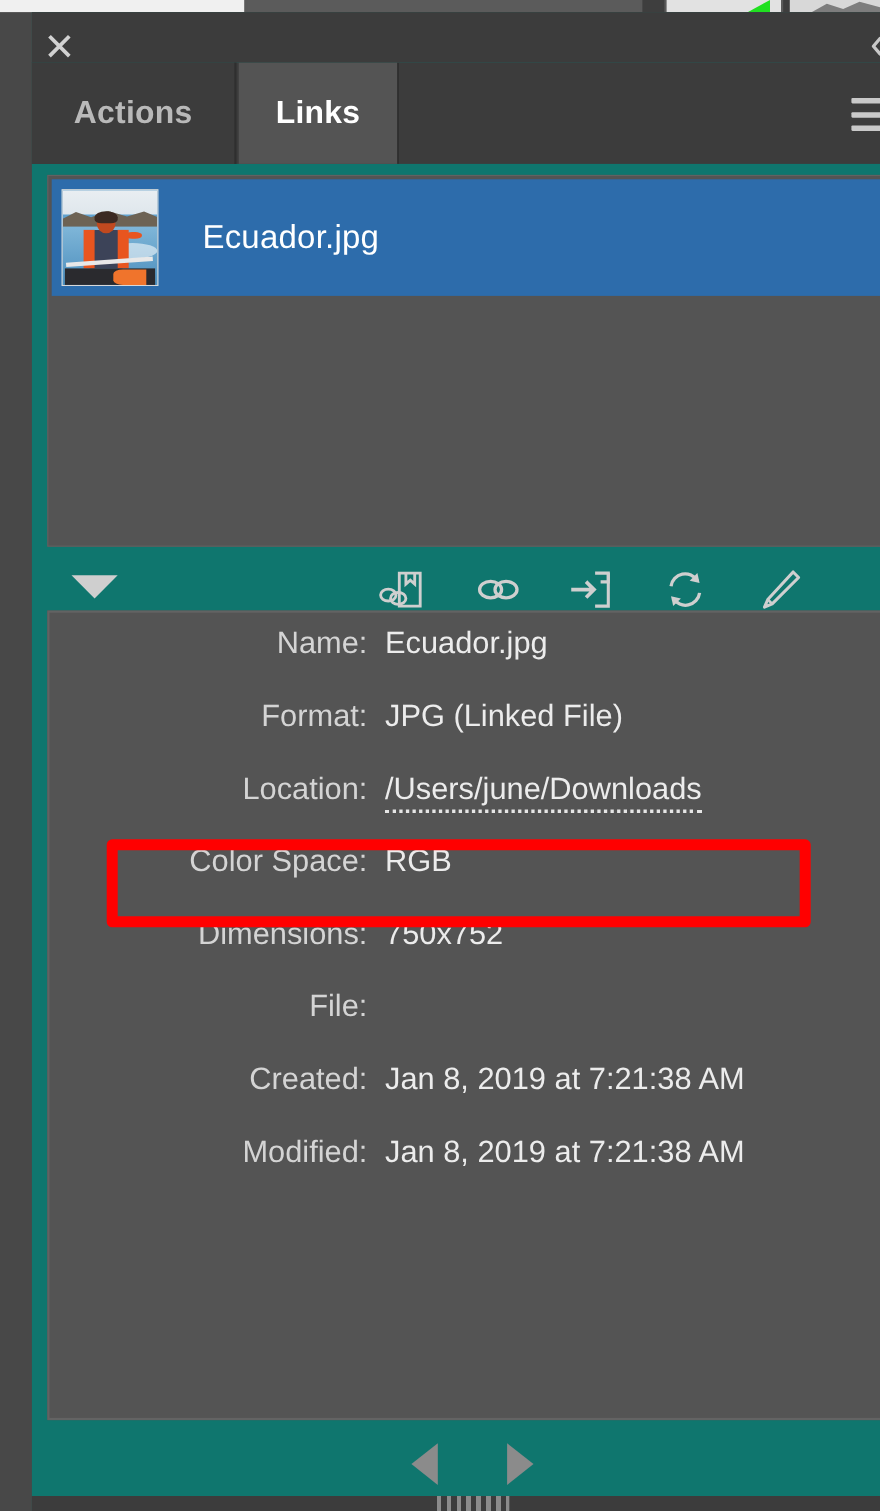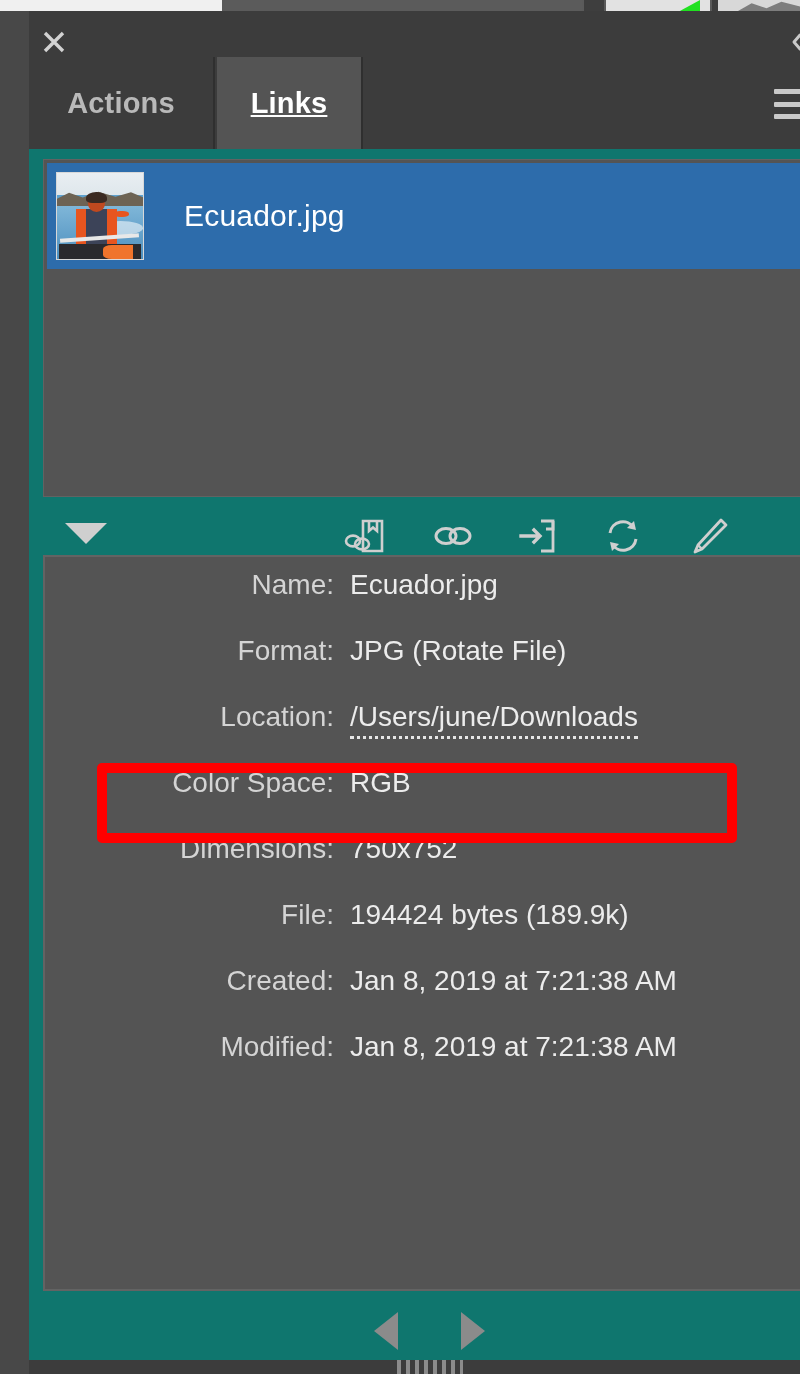--- a/index.html
+++ b/index.html
@@ -53,21 +53,21 @@
     position: absolute; left: 0; top: 46px; width: 800px; height: 92px;
     background: #3c3c3c;
   }
   .tab {
     position: absolute; top: 0; height: 92px;
     display: flex; align-items: center; justify-content: center;
     font-size: 29px; letter-spacing: .2px; cursor: pointer;
     user-select: none;
   }
   .tab.inactive { color: #b9b9b9; background: #3c3c3c; font-weight: 700; }
-  .tab.active   { color: #ffffff; background: #545454; font-weight: 700; text-decoration: underline; }
+  .tab.active   { color: #ffffff; background: #545454; font-weight: 700; }
   #tab-actions { left: 0;   width: 186px; border-right: 2px solid #2f2f2f; }
   #tab-links   { left: 188px; width: 146px; border-right: 2px solid #2f2f2f; }
   #panel-menu-icon {
     position: absolute; right: 12px; top: 30px;
     width: 46px; height: 34px; cursor: pointer;
     display: flex; flex-direction: column; justify-content: space-between;
     padding: 2px 3px;
   }
   #panel-menu-icon i {
     display: block; height: 5px; background: #c9c9c9; border-radius: 1px;
@@ -349,37 +349,36 @@
   </div>
 
   <div id="info-panel">
     <div id="info-rows">
         <div class="info-row">
           <div class="info-label">Name:</div>
           <div class="info-value">Ecuador.jpg</div>
         </div>
         <div class="info-row">
           <div class="info-label">Format:</div>
-          <div class="info-value">JPG (Rotate File)</div>
+          <div class="info-value">JPG (Linked File)</div>
         </div>
         <div class="info-row">
           <div class="info-label">Location:</div>
           <div class="info-value linkified">/Users/june/Downloads</div>
         </div>
         <div class="info-row">
           <div class="info-label">Color Space:</div>
           <div class="info-value">RGB</div>
         </div>
         <div class="info-row">
           <div class="info-label">Dimensions:</div>
           <div class="info-value">750x752</div>
         </div>
         <div class="info-row">
           <div class="info-label">File:</div>
-          <div class="info-value">194424 bytes (189.9k)</div>
         </div>
         <div class="info-row">
           <div class="info-label">Created:</div>
           <div class="info-value">Jan 8, 2019 at 7:21:38 AM</div>
         </div>
         <div class="info-row">
           <div class="info-label">Modified:</div>
           <div class="info-value">Jan 8, 2019 at 7:21:38 AM</div>
         </div>
       </div>

